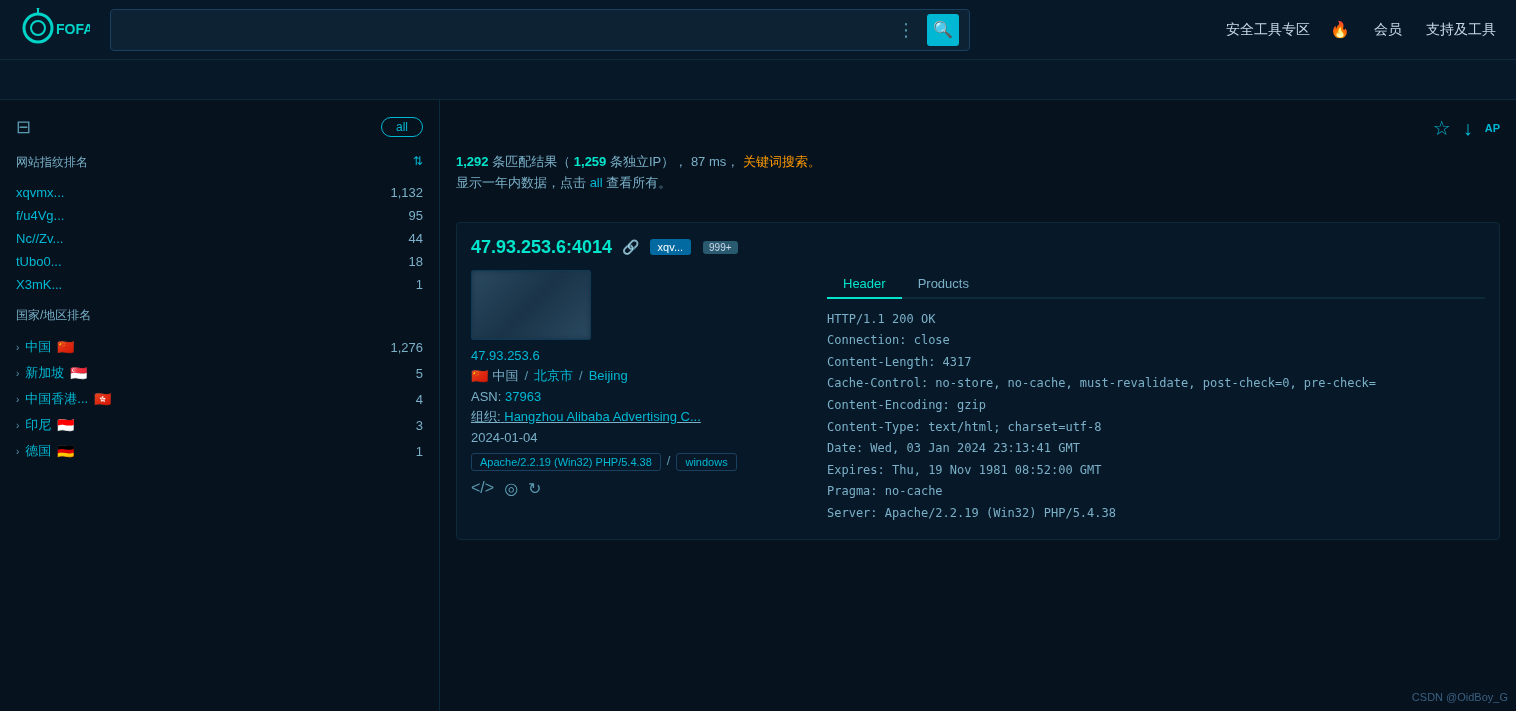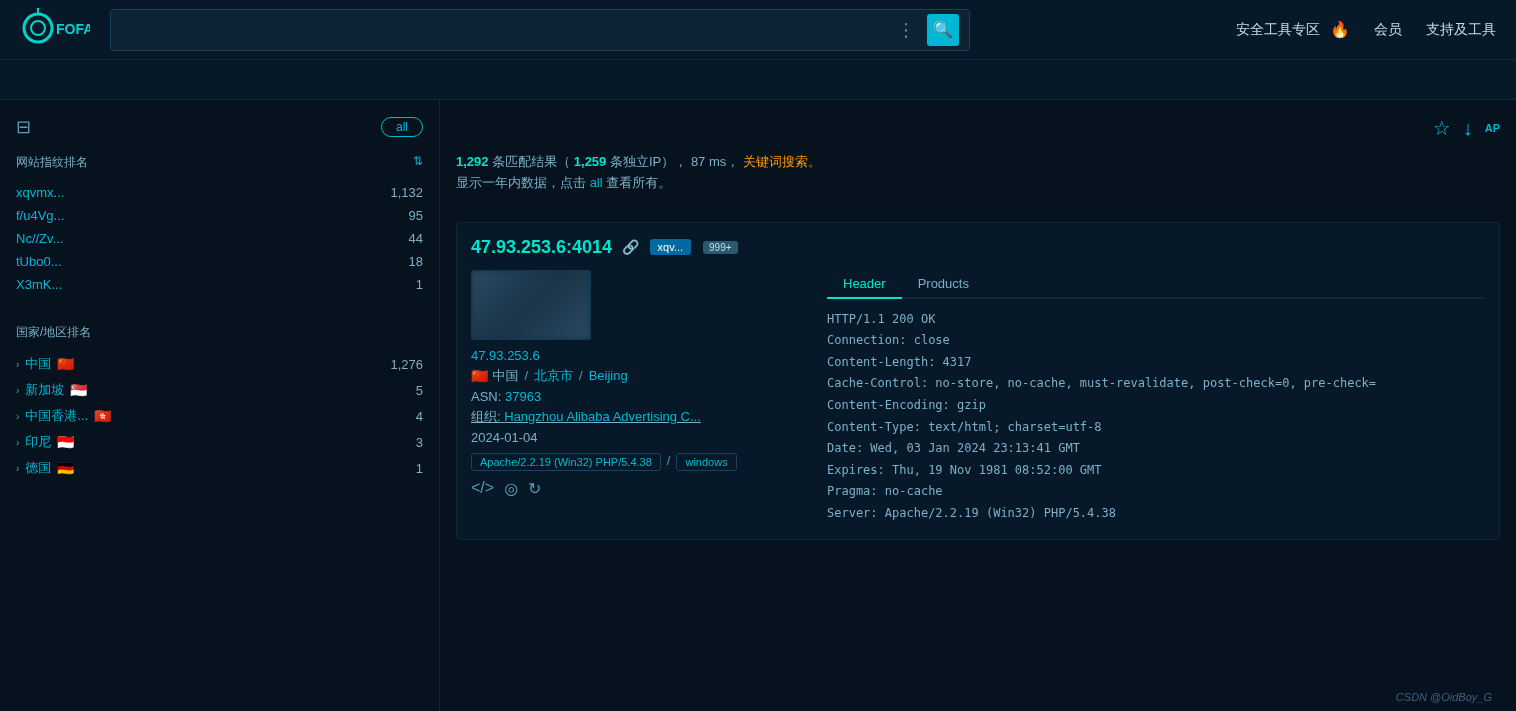--- a/index.html
+++ b/index.html
@@ -76,21 +76,21 @@
       gap: 24px;
       margin-left: auto;
     }
     .header-nav-item {
       color: #c8d8e8;
       font-size: 14px;
       cursor: pointer;
       white-space: nowrap;
       display: flex;
       align-items: center;
-      gap: 10px;
+      gap: 20px;
     }
     .fire-icon { color: #ff5a1f; font-size: 16px; }
 
     
     .sub-header {
       background: #071828;
       border-bottom: 1px solid #0d2a3a;
       height: 40px;
     }
 
@@ -125,21 +125,21 @@
     }
 
     .sidebar-section-title {
       color: #7ab0c8;
       font-size: 12px;
       margin-bottom: 10px;
       display: flex;
       align-items: flex-start;
       justify-content: space-between;
     }
-    .sidebar-list { list-style: none; margin-bottom: 28px; }
+    .sidebar-list { list-style: none; margin-bottom: 11px; }
     .sidebar-list li {
       display: flex;
       justify-content: space-between;
       align-items: center;
       padding: 4px 0;
     }
     .sidebar-list .list-link {
       color: #00b8d4;
       cursor: pointer;
       font-size: 13px;
@@ -323,24 +323,23 @@
       margin-bottom: 12px;
       justify-content: flex-end;
     }
     .toolbar-icon { color: #00b8d4; cursor: pointer; font-size: 20px; }
     .toolbar-ap { color: #00b8d4; cursor: pointer; font-size: 11px; font-weight: bold; }
 
     
     .footer-note {
       position: fixed;
       bottom: 8px;
-      right: 24px;
+      right: 8px;
       color: #3a6080;
       font-size: 11px;
-      font-style: italic;
     }
 
     ::-webkit-scrollbar { width: 4px; }
     ::-webkit-scrollbar-track { background: #06121e; }
     ::-webkit-scrollbar-thumb { background: #1a4060; border-radius: 2px; }
   </style>
 </head>
 <body>
 
 <header class="header">

